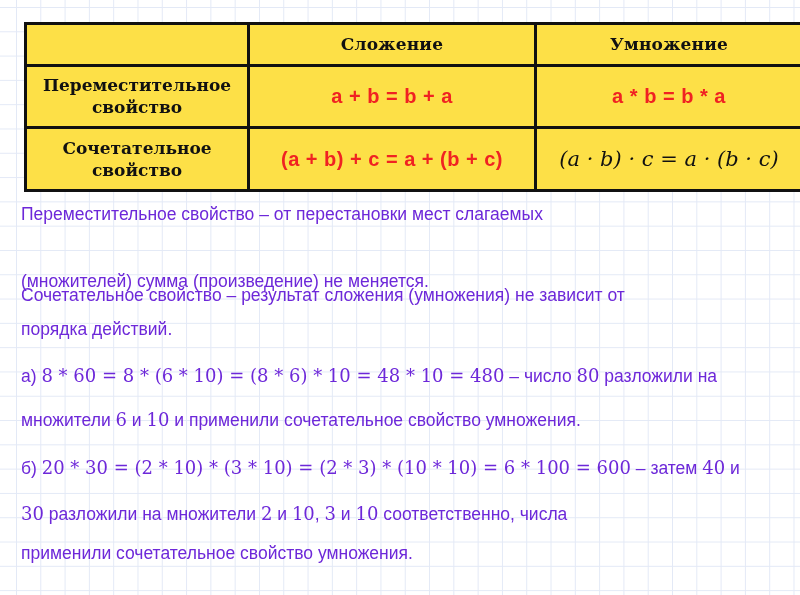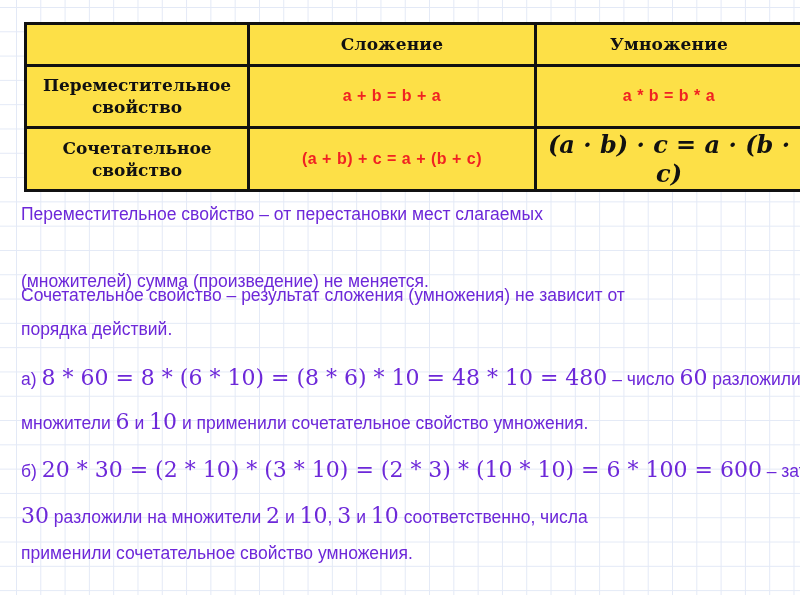--- a/index.html
+++ b/index.html
@@ -33,36 +33,36 @@
   .col2 { width: 284px; }
   .hdr {
     font-family: "DejaVu Serif", serif; font-weight: bold; font-size: 17px; color: #111;
     letter-spacing: 0.2px;
   }
   .rowlabel {
     font-family: "DejaVu Serif", serif; font-weight: bold; font-size: 17px; color: #111;
     line-height: 22px;
   }
   .formula-red {
-    font-family: "Liberation Sans", sans-serif; font-weight: bold; font-size: 16px; color: #f02222;
+    font-family: "Liberation Sans", sans-serif; font-weight: bold; font-size: 20px; color: #f02222;
     letter-spacing: 0.5px;
   }
   .formula-black {
-    font-family: "DejaVu Serif", serif; font-weight: bold; font-style: italic; font-size: 24px; color: #111;
+    font-family: "DejaVu Serif", serif; font-weight: normal; font-style: italic; font-size: 21px; color: #111;
   }
   .r-head { height: 40px; }
   .r-1 { height: 62px; }
   .r-2 { height: 63px; }
 
   .text {
     position: absolute; left: 21px; width: 770px;
     font-family: "Liberation Sans", sans-serif; font-size: 17.5px; color: #6d28d9;
     white-space: nowrap;
   }
-  .num { font-family: "DejaVu Serif", serif; font-size: 22px; }
+  .num { font-family: "DejaVu Serif", serif; font-size: 18px; }
   .l1 { top: 204px; }
   .l2 { top: 243px; margin-top: 28px; }
   .l3 { top: 285px; }
   .l4 { top: 319px; }
   .l5 { top: 365px; }
   .l6 { top: 409px; }
   .l7 { top: 457px; }
   .l8 { top: 503px; }
   .l9 { top: 543px; }
 </style>
@@ -96,21 +96,21 @@
   </tbody>
     </table>
 </div>
 
 <div class="text l1">Переместительное свойство – от перестановки мест слагаемых</div>
 <div class="text l2">(множителей) сумма (произведение) не меняется.</div>
 <div class="text l3">Сочетательное свойство – результат сложения (умножения) не зависит от</div>
 <div class="text l4">порядка действий.</div>
 
 <div class="text l5">
-  <span>а) </span><span class="num">8 * 60 = 8 * (6 * 10) = (8 * 6) * 10 = 48 * 10 = 480</span><span> – число </span><span class="num">60</span><span> разложили на</span>
+  <span>а) </span><span class="num">8 * 60 = 8 * (6 * 10) = (8 * 6) * 10 = 48 * 10 = 480</span><span> – число </span><span class="num">80</span><span> разложили на</span>
 </div>
 <div class="text l6">
   <span>множители </span><span class="num">6</span><span> и </span><span class="num">10</span><span> и применили сочетательное свойство умножения.</span>
 </div>
 
 <div class="text l7">
   <span>б) </span><span class="num">20 * 30 = (2 * 10) * (3 * 10) = (2 * 3) * (10 * 10) = 6 * 100 = 600</span><span> – затем </span><span class="num">40</span><span> и</span>
 </div>
 <div class="text l8">
   <span class="num">30</span><span> разложили на множители </span><span class="num">2</span><span> и </span><span class="num">10</span><span>, </span><span class="num">3</span><span> и </span><span class="num">10</span><span> соответственно, числа</span>

